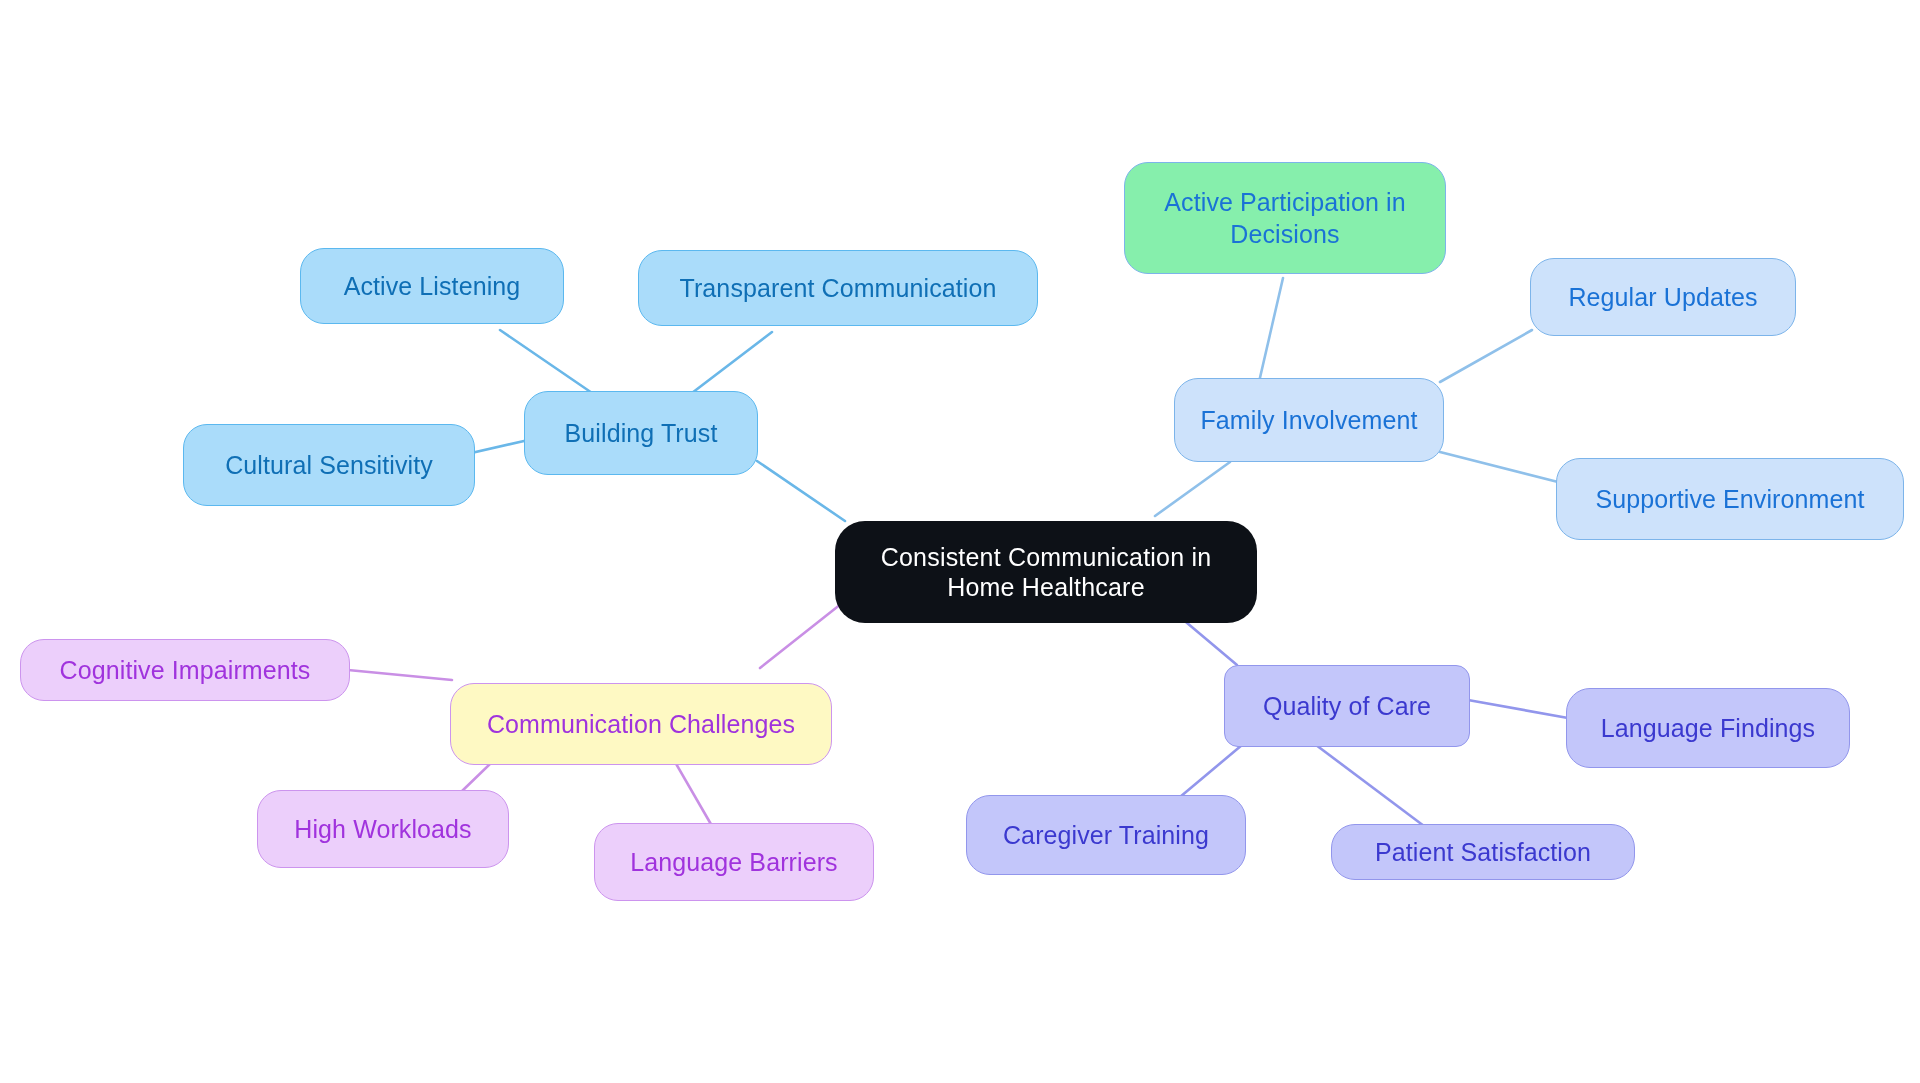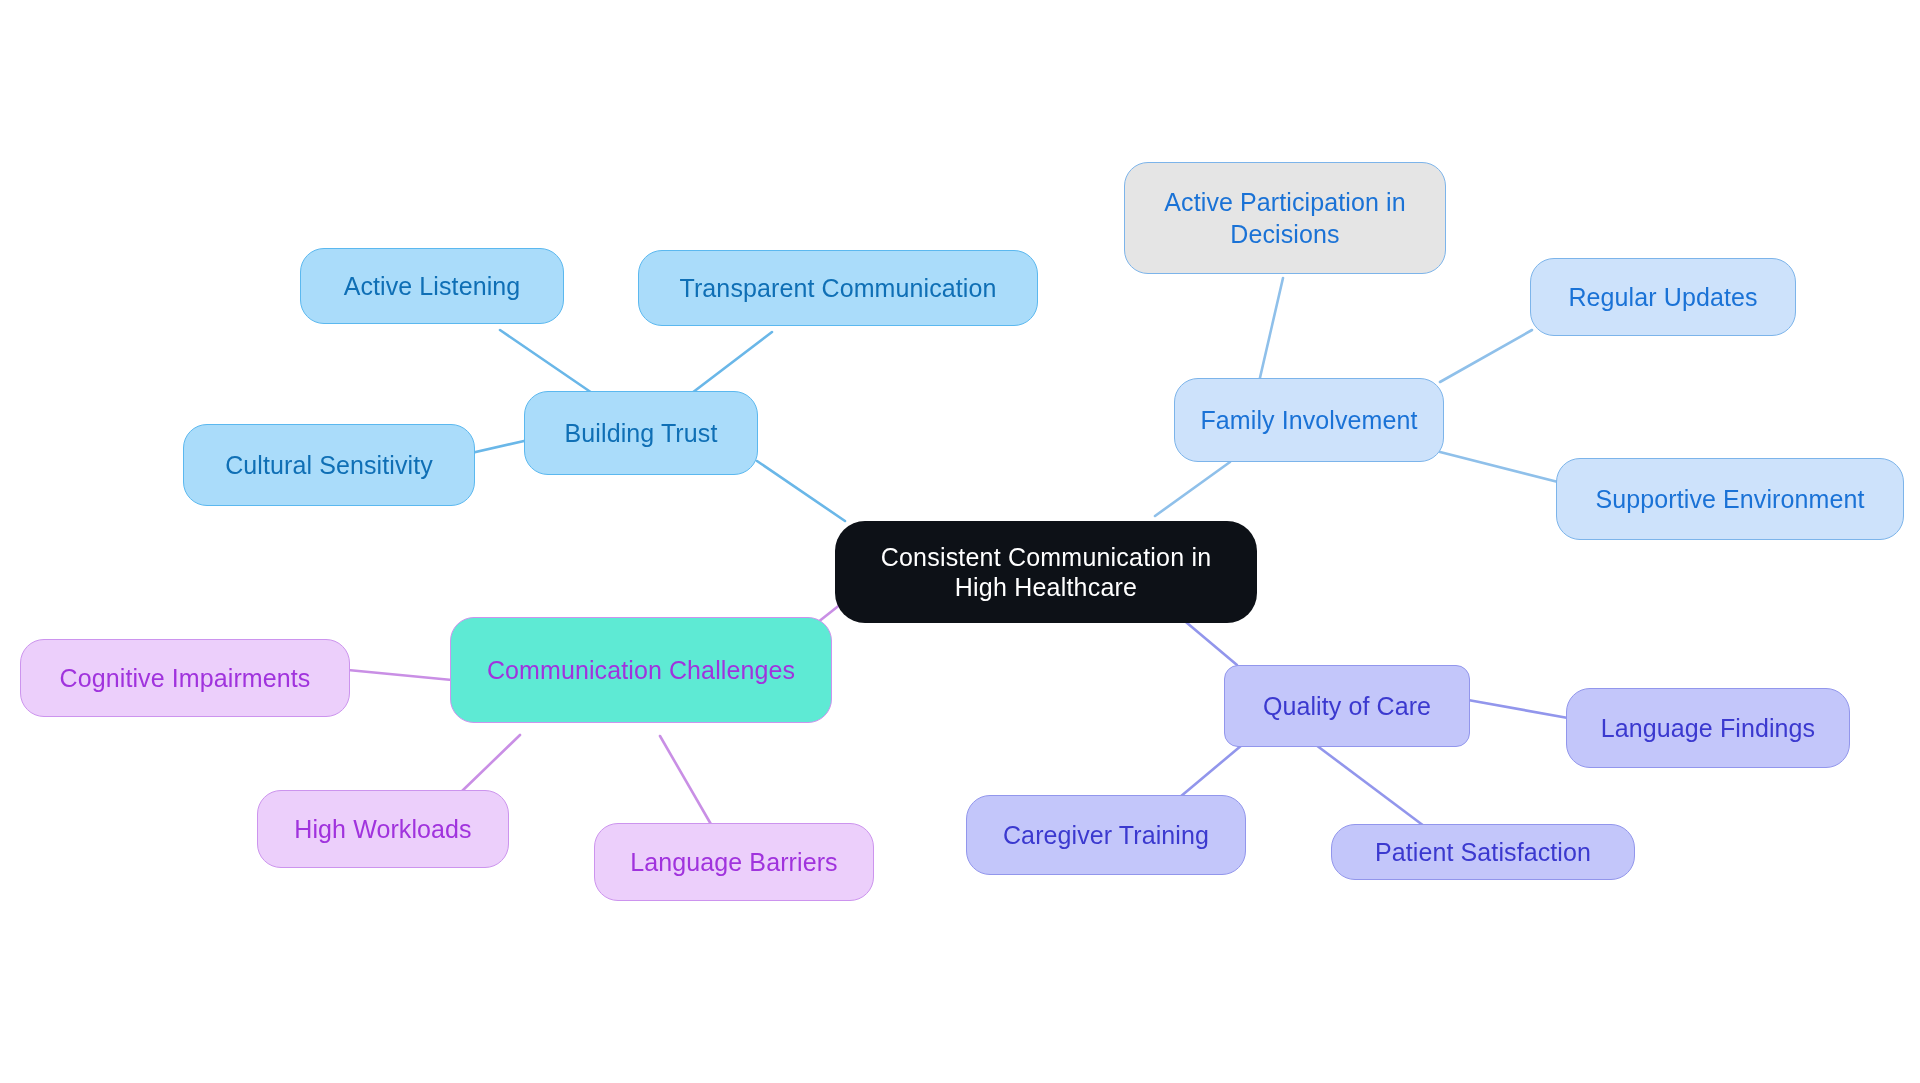--- a/index.html
+++ b/index.html
@@ -69,32 +69,32 @@
       <line x1="1440" y1="452" x2="1558" y2="482" stroke="#8fc0ea" stroke-width="2.6" stroke-linecap="round"></line>
       <line x1="1468" y1="700" x2="1568" y2="718" stroke="#9296ec" stroke-width="2.6" stroke-linecap="round"></line>
       <line x1="1242" y1="745" x2="1180" y2="797" stroke="#9296ec" stroke-width="2.6" stroke-linecap="round"></line>
       <line x1="1316" y1="745" x2="1424" y2="826" stroke="#9296ec" stroke-width="2.6" stroke-linecap="round"></line>
       <line x1="452" y1="680" x2="348" y2="670" stroke="#c98fe5" stroke-width="2.6" stroke-linecap="round"></line>
       <line x1="520" y1="735" x2="460" y2="793" stroke="#c98fe5" stroke-width="2.6" stroke-linecap="round"></line>
       <line x1="660" y1="736" x2="712" y2="826" stroke="#c98fe5" stroke-width="2.6" stroke-linecap="round"></line>
     </svg>
   <div id="node-layer">
       <div class="node root" style="left: 835px; top: 521px; width: 422px; height: 102px; background: rgb(13, 17, 23); color: rgb(255, 255, 255);">Consistent Communication in
-High Healthcare</div>
+Home Healthcare</div>
       <div class="node hub" style="left: 524px; top: 391px; width: 234px; height: 84px; background: rgb(170, 220, 250); border-color: rgb(91, 184, 239); color: rgb(15, 111, 181);">Building Trust</div>
       <div class="node leaf" style="left: 300px; top: 248px; width: 264px; height: 76px; background: rgb(170, 220, 250); border-color: rgb(91, 184, 239); color: rgb(15, 111, 181);">Active Listening</div>
       <div class="node leaf" style="left: 638px; top: 250px; width: 400px; height: 76px; background: rgb(170, 220, 250); border-color: rgb(91, 184, 239); color: rgb(15, 111, 181);">Transparent Communication</div>
       <div class="node leaf" style="left: 139px; top: 424px; width: 292px; height: 82px; background: rgb(170, 220, 250); border-color: rgb(91, 184, 239); color: rgb(15, 111, 181); margin-left: 44px;">Cultural Sensitivity</div>
       <div class="node hub" style="left: 1174px; top: 378px; width: 270px; height: 84px; background: rgb(205, 226, 251); border-color: rgb(124, 180, 234); color: rgb(26, 114, 214);">Family Involvement</div>
-      <div class="node leaf two-line" style="left: 1124px; top: 162px; width: 322px; height: 112px; background: #e5e5e5; border-color: rgb(124, 180, 234); color: rgb(26, 114, 214);">Active Participation in
+      <div class="node leaf two-line" style="left: 1124px; top: 162px; width: 322px; height: 112px; background: #86efac; border-color: rgb(124, 180, 234); color: rgb(26, 114, 214);">Active Participation in
 Decisions</div>
       <div class="node leaf" style="left: 1530px; top: 258px; width: 266px; height: 78px; background: rgb(205, 226, 251); border-color: rgb(124, 180, 234); color: rgb(26, 114, 214);">Regular Updates</div>
       <div class="node leaf" style="left: 1556px; top: 458px; width: 348px; height: 82px; background: rgb(205, 226, 251); border-color: rgb(124, 180, 234); color: rgb(26, 114, 214);">Supportive Environment</div>
       <div class="node hub" style="left: 1224px; top: 665px; width: 246px; height: 82px; background: rgb(195, 198, 250); border-color: rgb(146, 150, 236); color: rgb(59, 57, 207); border-radius: 14px;">Quality of Care</div>
       <div class="node leaf" style="left: 1566px; top: 688px; width: 284px; height: 80px; background: rgb(195, 198, 250); border-color: rgb(146, 150, 236); color: rgb(59, 57, 207);">Language Findings</div>
       <div class="node leaf" style="left: 966px; top: 795px; width: 280px; height: 80px; background: rgb(195, 198, 250); border-color: rgb(146, 150, 236); color: rgb(59, 57, 207);">Caregiver Training</div>
       <div class="node leaf" style="left: 1331px; top: 824px; width: 304px; height: 56px; background: rgb(195, 198, 250); border-color: rgb(146, 150, 236); color: rgb(59, 57, 207);">Patient Satisfaction</div>
-      <div class="node hub" style="left: 450px; top: 617px; width: 382px; height: 106px; background: #5eead4; border-color: rgb(204, 148, 238); color: rgb(160, 51, 221);">Communication Challenges</div>
-      <div class="node leaf" style="left: 20px; top: 639px; width: 330px; height: 78px; background: rgb(236, 207, 251); border-color: rgb(204, 148, 238); color: rgb(160, 51, 221);">Cognitive Impairments</div>
+      <div class="node hub" style="left: 450px; top: 683px; width: 382px; height: 82px; background: #fef9c3; border-color: rgb(204, 148, 238); color: rgb(160, 51, 221);">Communication Challenges</div>
+      <div class="node leaf" style="left: 20px; top: 639px; width: 330px; height: 62px; background: rgb(236, 207, 251); border-color: rgb(204, 148, 238); color: rgb(160, 51, 221);">Cognitive Impairments</div>
       <div class="node leaf" style="left: 257px; top: 790px; width: 252px; height: 78px; background: rgb(236, 207, 251); border-color: rgb(204, 148, 238); color: rgb(160, 51, 221);">High Workloads</div>
       <div class="node leaf" style="left: 594px; top: 823px; width: 280px; height: 78px; background: rgb(236, 207, 251); border-color: rgb(204, 148, 238); color: rgb(160, 51, 221);">Language Barriers</div>
     </div>
 </div>
 
 </body></html>

